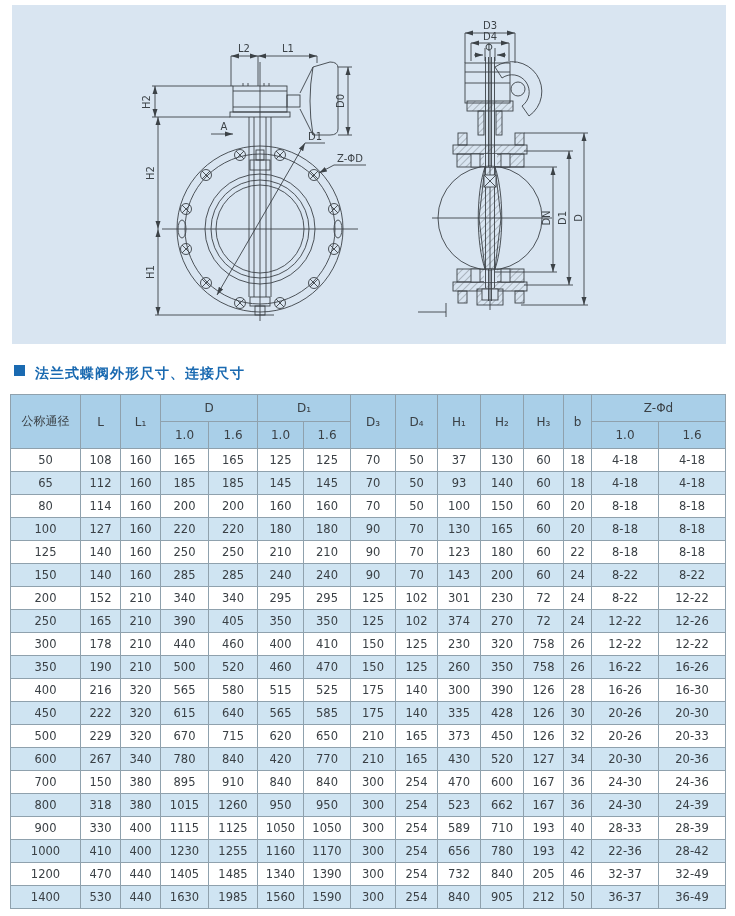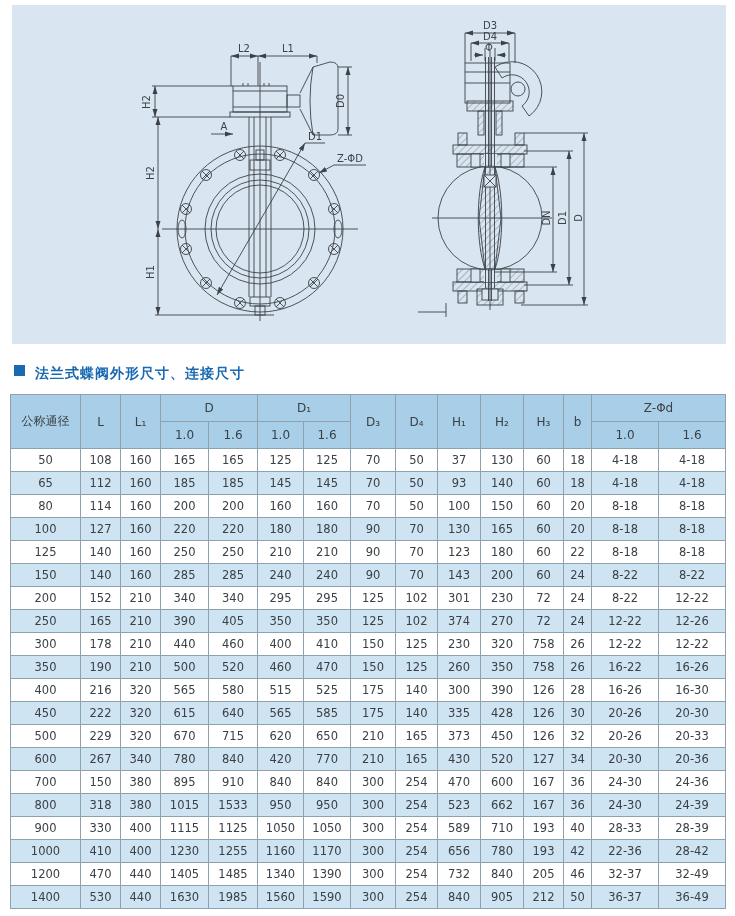--- a/index.html
+++ b/index.html
@@ -498,21 +498,21 @@
         <td>167</td>
     <td>36</td>
         <td>24-30</td>
     <td>24-36</td>
   </tr>
       <tr class="alt">
     <td>800</td>
         <td>318</td>
     <td>380</td>
         <td>1015</td>
-    <td>1533</td>
+    <td>1260</td>
         <td>950</td>
     <td>950</td>
         <td>300</td>
     <td>254</td>
         <td>523</td>
     <td>662</td>
         <td>167</td>
     <td>36</td>
         <td>24-30</td>
     <td>24-39</td>

